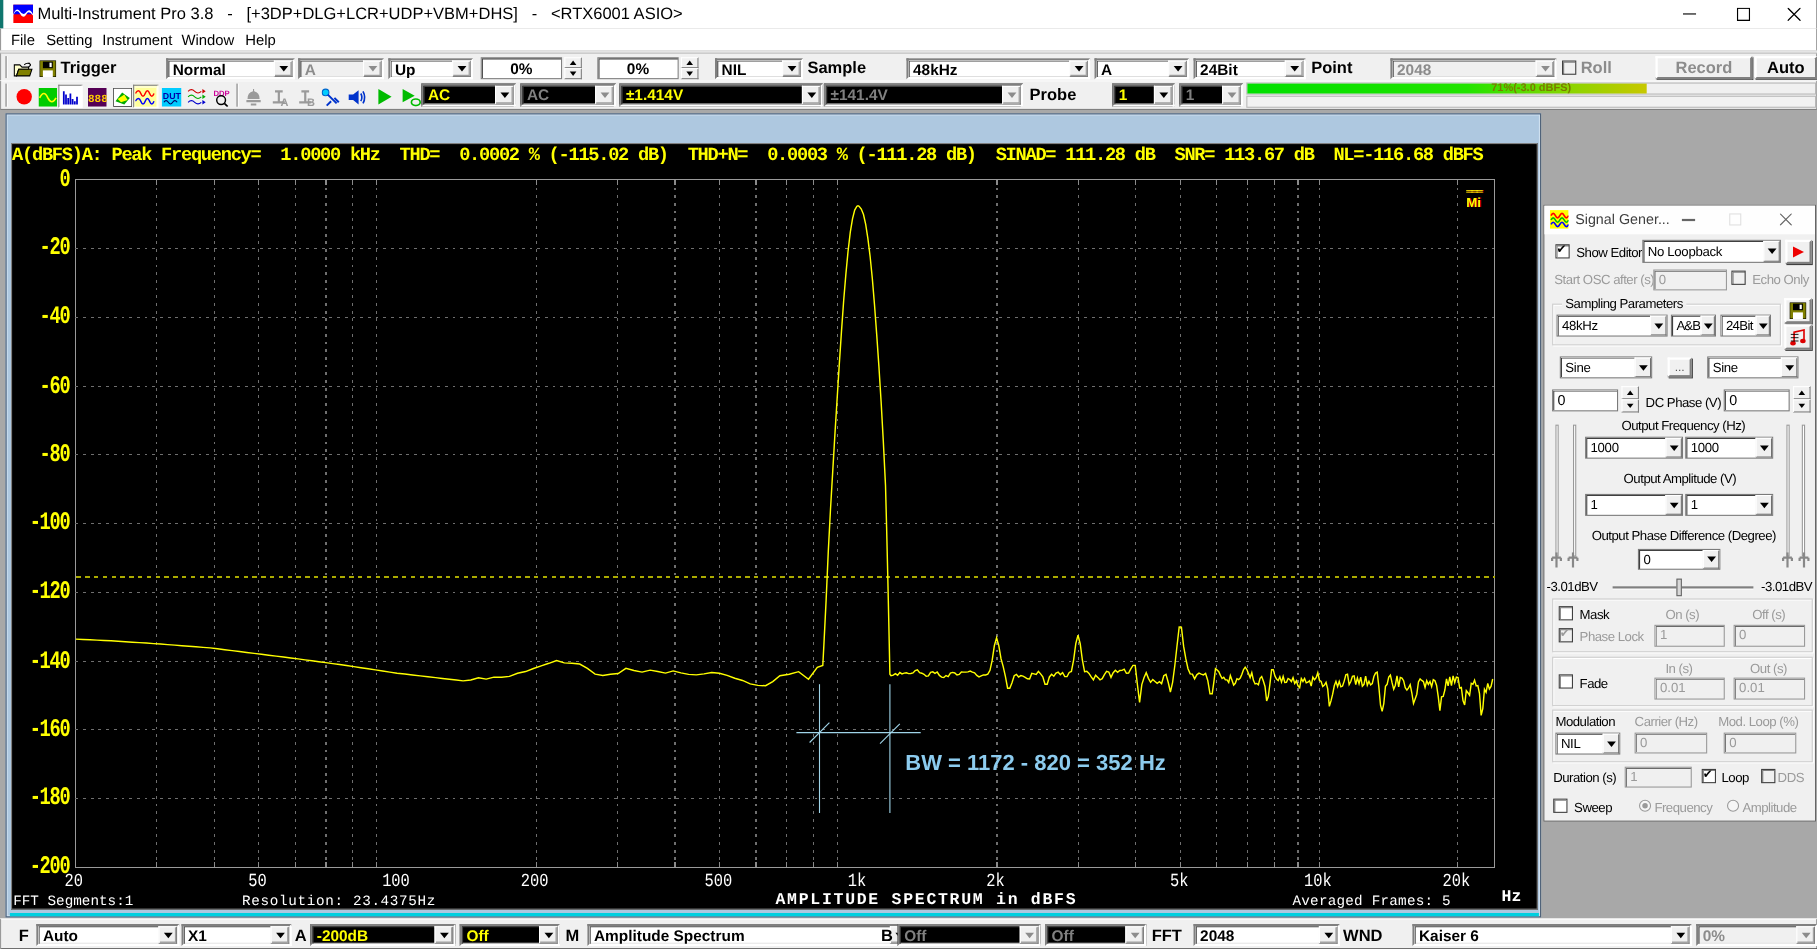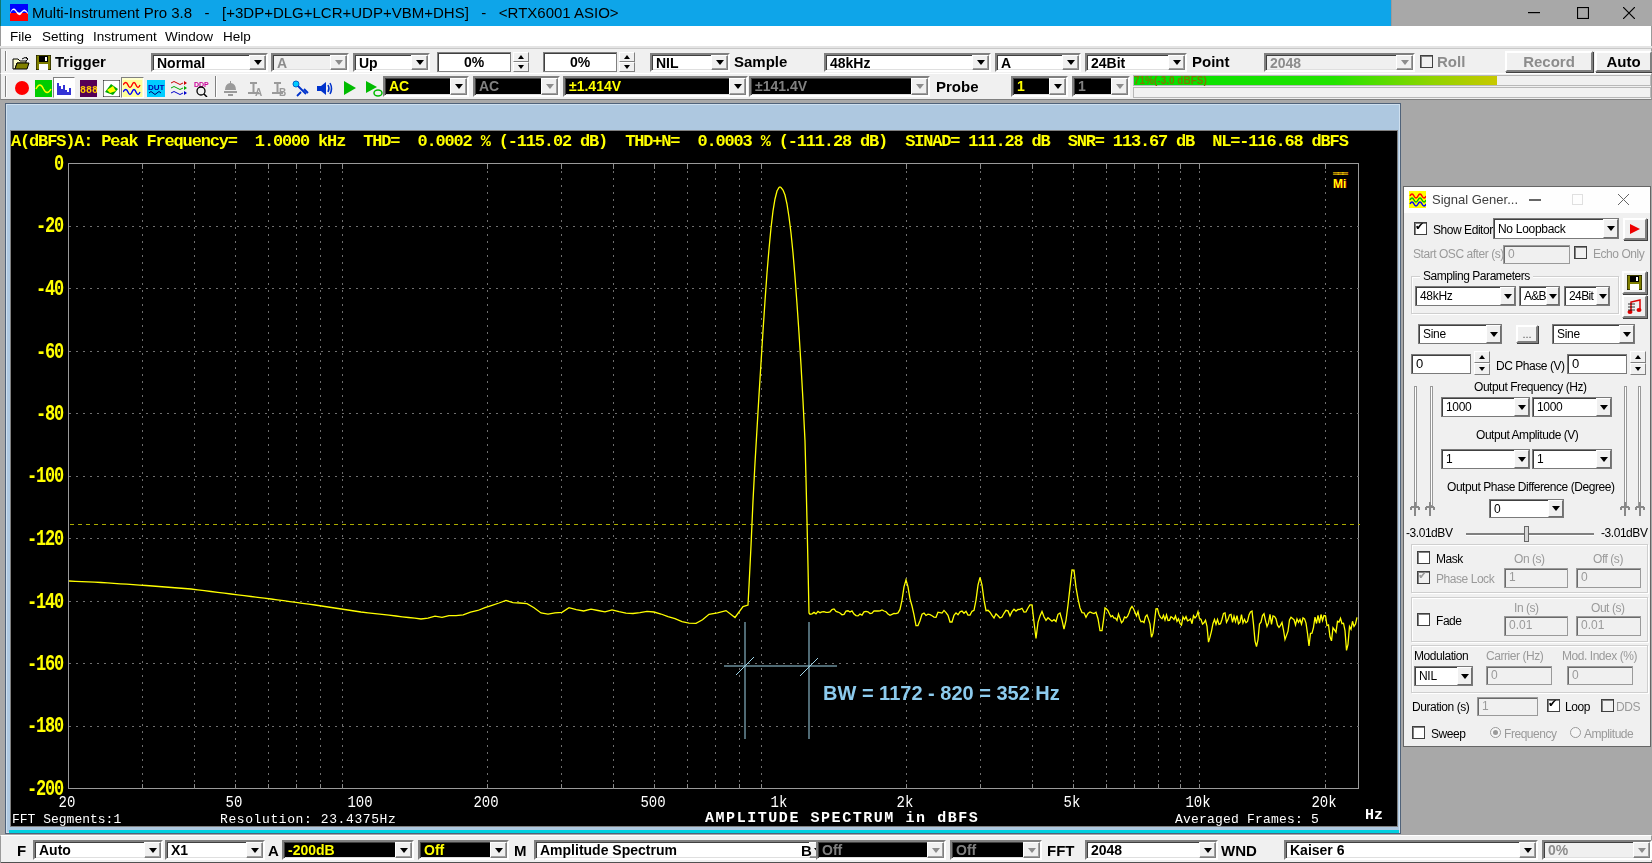--- a/index.html
+++ b/index.html
@@ -34,21 +34,21 @@
 .ckb.g{background:#f0f0f0}
 .ck:after{content:"\2714";position:absolute;left:1px;top:-2px;font-size:11px;color:#000}
 .ckg:after{content:"\2714";position:absolute;left:1px;top:-2px;font-size:11px;color:#9a9a9a}
 .spin{position:absolute;width:16px}
 .spin div{height:50%;background:#f0f0f0;border:1px solid;border-color:#fff #808080 #808080 #fff;display:flex;align-items:center;justify-content:center}
 .spin .u:after{content:"";border:3px solid transparent;border-bottom:4px solid #000;margin-bottom:3px}
 .spin .d:after{content:"";border:3px solid transparent;border-top:4px solid #000;margin-top:3px}
 </style></head>
 <body>
 
-<div class="abs" style="left:0;top:0;width:1392px;height:26px;background:#0ea5e9;border-left:1px solid #0f766e;border-right:1px solid #9a9a9a">
+<div class="abs" style="left:0;top:0;width:1652px;height:26px;background:#ffffff;border-left:3px solid #0f766e;border-right:1px solid #9a9a9a">
  <svg class="abs" style="left:9px;top:4px" width="18" height="17">
    <rect width="18" height="17" fill="#ff0000"></rect>
       <rect width="18" height="9" fill="#0000ff"></rect>
    <path d="M0 9 Q3 2 6 6 Q9 11 12 7 Q15 3 18 9 L18 10 Q14 5 12 9 Q9 14 6 8 Q3 3 0 10 Z" fill="#fff"></path>
  </svg>
  <div class="abs" style="left:31px;top:4px;font-size:15px;color:#000">Multi-Instrument Pro 3.8&nbsp;&nbsp; -&nbsp;&nbsp; [+3DP+DLG+LCR+UDP+VBM+DHS]&nbsp;&nbsp; -&nbsp;&nbsp; &lt;RTX6001 ASIO&gt;</div>
  <svg class="abs" style="left:1527px;top:12px" width="12" height="2">
       <rect width="12" height="1.2" fill="#000"></rect>
     </svg>
  <svg class="abs" style="left:1576px;top:7px" width="12" height="12">
@@ -226,21 +226,21 @@
  <div class="cb blk" style="left:1010px;top:2px;width:57px;height:21px">
       <div class="tx">1</div>
       <div class="ar"></div>
     </div>
  <div class="cb blk dis" style="left:1071px;top:2px;width:58px;height:21px">
       <div class="tx">1</div>
       <div class="ar"></div>
     </div>
  <div class="abs" style="left:1132px;top:1px;width:518px;height:11px;background:#f0f0f0;border:1px solid #b8b8b8">
    <div class="abs" style="left:0;top:0;width:363px;height:9px;background:linear-gradient(90deg,#00e000 0%,#22e400 55%,#8fd400 82%,#c8c800 100%)"></div>
-   <div class="abs" style="left:0;top:0;width:100%;text-align:left;font-size:10px;font-weight:bold;color:#7a7a00;line-height:9px;font-family:'Liberation Sans'">71%(-3.0 dBFS)</div>
+   <div class="abs" style="left:0;top:0;width:100%;text-align:center;font-size:10px;font-weight:bold;color:#7a7a00;line-height:9px;font-family:'Liberation Sans'">71%(-3.0 dBFS)</div>
  </div>
  <div class="abs" style="left:1132px;top:13px;width:518px;height:11px;background:#f2f2f2;border:1px solid #b8b8b8"></div>
 </div>
 
 <div class="abs" style="left:5px;top:103px;width:1396px;height:731px;background:#aec8e0;border:1px solid #50637a;box-shadow:inset 0 0 0 1px #cfe0ef">
  <div class="abs" style="left:4px;top:26px;width:1388px;height:697px;background:#000;border:1px solid #808080">
   <div class="abs mono" style="left:0px;top:1px;font-size:17px;font-weight:bold;color:#ffff00;letter-spacing:-1.17px;white-space:nowrap">A(dBFS)A:&nbsp;Peak&nbsp;Frequency=&nbsp;&nbsp;1.0000&nbsp;kHz&nbsp;&nbsp;THD=&nbsp;&nbsp;0.0002&nbsp;%&nbsp;(-115.02&nbsp;dB)&nbsp;&nbsp;THD+N=&nbsp;&nbsp;0.0003&nbsp;%&nbsp;(-111.28&nbsp;dB)&nbsp;&nbsp;SINAD=&nbsp;111.28&nbsp;dB&nbsp;&nbsp;SNR=&nbsp;113.67&nbsp;dB&nbsp;&nbsp;NL=-116.68&nbsp;dBFS</div>
   <svg class="abs" style="left:-2px;top:-2px" width="1390" height="699">
     <g shape-rendering="crispEdges" transform="translate(0.5,0.5)">
           <rect x="59" y="34" width="1290" height="625" fill="none" stroke="#9a9a9a"></rect>
@@ -504,21 +504,21 @@
  <div class="gbx" style="left:7px;top:410px;width:237px;height:45px"></div>
  <div class="sgg" style="left:110px;top:414px">In (s)</div>
  <div class="sgg" style="left:187px;top:414px">Out (s)</div>
  <div class="ckb" style="left:13px;top:426px"></div>
  <div class="sgl" style="left:32px;top:427px">Fade</div>
  <div class="sgin" style="left:100px;top:429px;width:64px;height:20px">0.01</div>
  <div class="sgin" style="left:172px;top:429px;width:65px;height:20px">0.01</div>
  <div class="gbx" style="left:7px;top:458px;width:237px;height:48px"></div>
  <div class="sgl" style="left:10px;top:462px">Modulation</div>
  <div class="sgg" style="left:82px;top:462px">Carrier (Hz)</div>
- <div class="sgg" style="left:158px;top:462px">Mod. Index (%)</div>
+ <div class="sgg" style="left:158px;top:462px">Mod. Loop (%)</div>
  <div class="sgcb" style="left:10px;top:479px;width:59px;height:20px">
       <div class="tx">NIL</div>
       <div class="ar"></div>
     </div>
  <div class="sgin" style="left:82px;top:479px;width:66px;height:19px">0</div>
  <div class="sgin" style="left:163px;top:479px;width:66px;height:19px">0</div>
  <div class="sgl" style="left:8px;top:513px">Duration (s)</div>
  <div class="sgin" style="left:73px;top:510px;width:61px;height:19px">1</div>
  <div class="ckb" style="left:143px;top:512px"></div>
     <div class="ck abs" style="left:143px;top:512px"></div>

